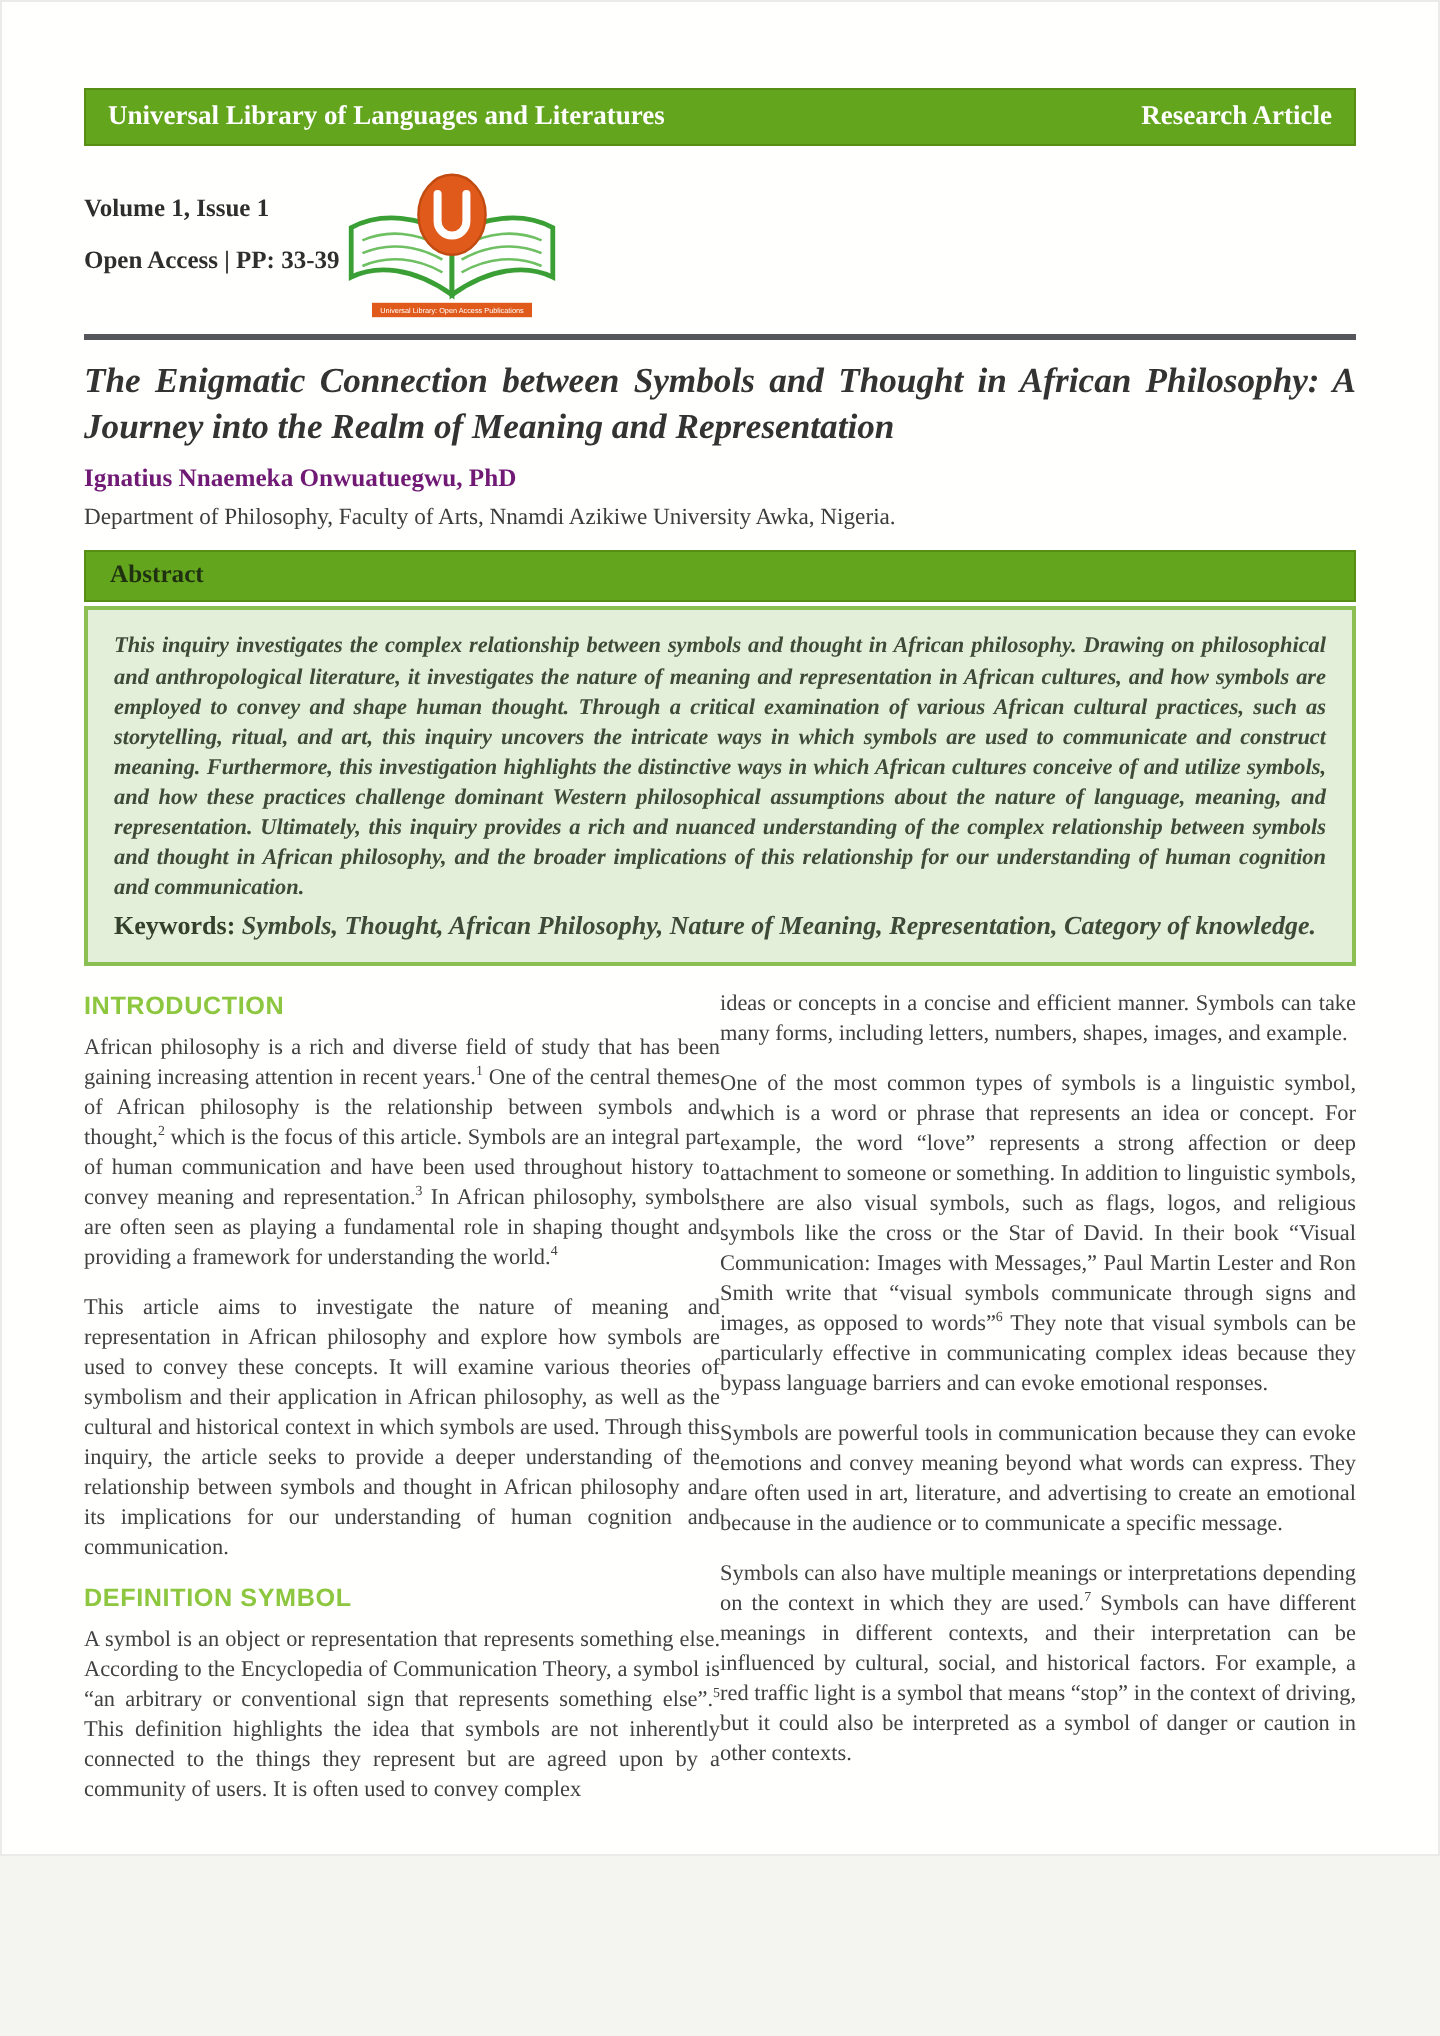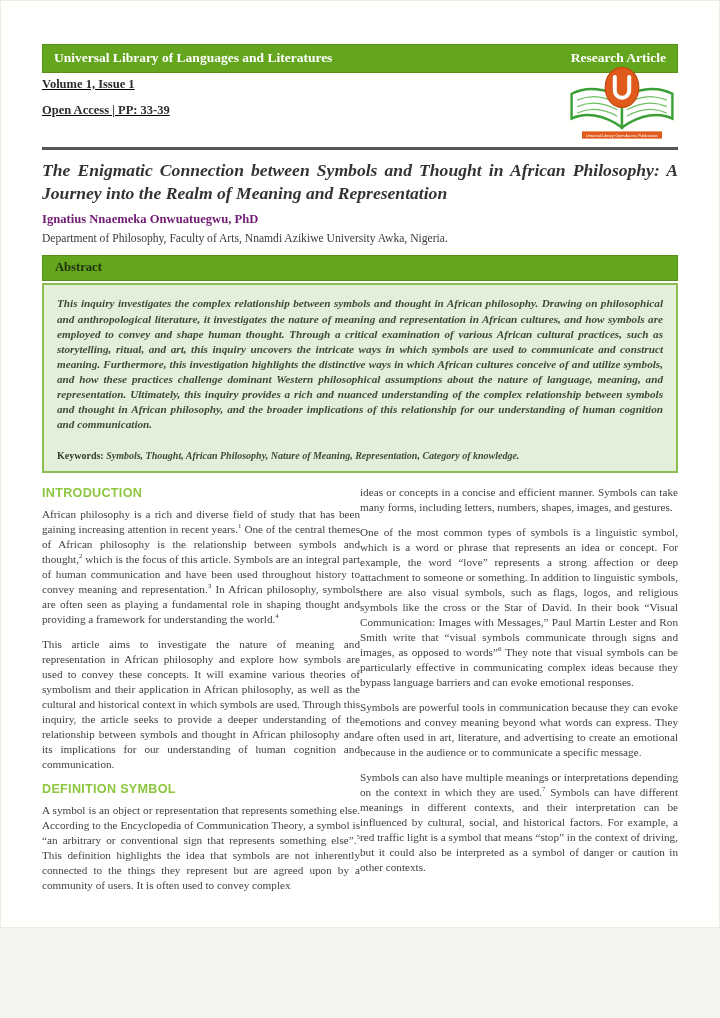--- a/index.html
+++ b/index.html
@@ -9,21 +9,21 @@
     position:relative; width:720px; height:928px; background:#fffffd;
     overflow:hidden; box-shadow: inset 0 0 0 1px #ebebe7;
   }
 
   
   .header-bar {
     margin:44px 42px 0; background:#64a51e; border:1px solid #568f14;
     display:flex; justify-content:space-between; align-items:center;
     padding:5px 11px 6px; color:#ffffff; font-weight:bold; font-size:13.5px;
   }
-  .meta-row { margin:0 42px 0; display:flex; justify-content:space-between; align-items:flex-start; height:72px;text-decoration:underline; }
+  .meta-row { margin:20px 42px 0; display:flex; justify-content:flex-start; align-items:flex-start; height:72px; }
   .meta-left { padding-top:4px; }
   .meta-line { font-weight:bold; font-size:12.5px; color:#2e2e2e; margin-bottom:11px; }
   .logo { width:112px; margin-top:-8px; }
 
   .top-rule { margin:2px 42px 0; border-top:3px solid #55565a; }
 
   .title {
     margin:9px 42px 0; font-size:17.6px; line-height:1.32; font-weight:bold;
     color:#333333; text-align:justify;font-style:italic;
   }
@@ -33,21 +33,21 @@
   
   .abstract-bar {
     margin:10px 42px 0; background:#64a51e; border:1px solid #568f14;
     padding:4px 12px 5px; font-weight:bold; font-size:12.6px; color:#1f3110;
   }
   .abstract-box {
     margin:2px 42px 0; background:#e4efd9; border:2px solid #8cbf52;
     padding:11px 13px 10px; color:#3e4a38;
   }
   .abstract-text { font-style:italic; font-weight:bold; font-size:11.2px; line-height:1.35; text-align:justify; }
-  .keywords { margin-top:18px; font-size:10px; }
+  .keywords { margin-top:3px; font-size:13px; }
   .kw-label { font-weight:bold; font-style:normal; color:#33402b; }
   .kw-text { font-style:italic; font-weight:bold; }
 
   
   .columns { margin:12px 42px 0; display:flex; gap:0; }
   .col { flex:1 1 0; min-width:0; }
   .sec-heading {
     font-family:"Liberation Sans", sans-serif; font-weight:bold; font-size:12.6px;
     color:#8dc63f; letter-spacing:.3px; margin:1px 0 7px;
   }
@@ -112,21 +112,21 @@
 
   <div class="columns">
     <div class="col">
       <div class="sec-heading">INTRODUCTION</div>
       <p>African philosophy is a rich and diverse field of study that has been gaining increasing attention in recent years.<sup>1</sup> One of the central themes of African philosophy is the relationship between symbols and thought,<sup>2</sup> which is the focus of this article. Symbols are an integral part of human communication and have been used throughout history to convey meaning and representation.<sup>3</sup> In African philosophy, symbols are often seen as playing a fundamental role in shaping thought and providing a framework for understanding the world.<sup>4</sup></p>
       <p>This article aims to investigate the nature of meaning and representation in African philosophy and explore how symbols are used to convey these concepts. It will examine various theories of symbolism and their application in African philosophy, as well as the cultural and historical context in which symbols are used. Through this inquiry, the article seeks to provide a deeper understanding of the relationship between symbols and thought in African philosophy and its implications for our understanding of human cognition and communication.</p>
       <div class="sec-heading">DEFINITION SYMBOL</div>
       <p>A symbol is an object or representation that represents something else. According to the Encyclopedia of Communication Theory, a symbol is “an arbitrary or conventional sign that represents something else”.<sup>5</sup> This definition highlights the idea that symbols are not inherently connected to the things they represent but are agreed upon by a community of users. It is often used to convey complex</p>
     </div>
     <div class="col">
-      <p>ideas or concepts in a concise and efficient manner. Symbols can take many forms, including letters, numbers, shapes, images, and gestures.</p>
+      <p>ideas or concepts in a concise and efficient manner. Symbols can take many forms, including letters, numbers, shapes, images, and example.</p>
       <p>One of the most common types of symbols is a linguistic symbol, which is a word or phrase that represents an idea or concept. For example, the word “love” represents a strong affection or deep attachment to someone or something. In addition to linguistic symbols, there are also visual symbols, such as flags, logos, and religious symbols like the cross or the Star of David. In their book “Visual Communication: Images with Messages,” Paul Martin Lester and Ron Smith write that “visual symbols communicate through signs and images, as opposed to words”<sup>6</sup> They note that visual symbols can be particularly effective in communicating complex ideas because they bypass language barriers and can evoke emotional responses.</p>
       <p>Symbols are powerful tools in communication because they can evoke emotions and convey meaning beyond what words can express. They are often used in art, literature, and advertising to create an emotional because in the audience or to communicate a specific message.</p>
       <p>Symbols can also have multiple meanings or interpretations depending on the context in which they are used.<sup>7</sup> Symbols can have different meanings in different contexts, and their interpretation can be influenced by cultural, social, and historical factors. For example, a red traffic light is a symbol that means “stop” in the context of driving, but it could also be interpreted as a symbol of danger or caution in other contexts.</p>
     </div>
   </div>
 
   <div class="footer">
     <span>www.ulopenaccess.com</span>
     <span>Page | 33</span>
   </div>

